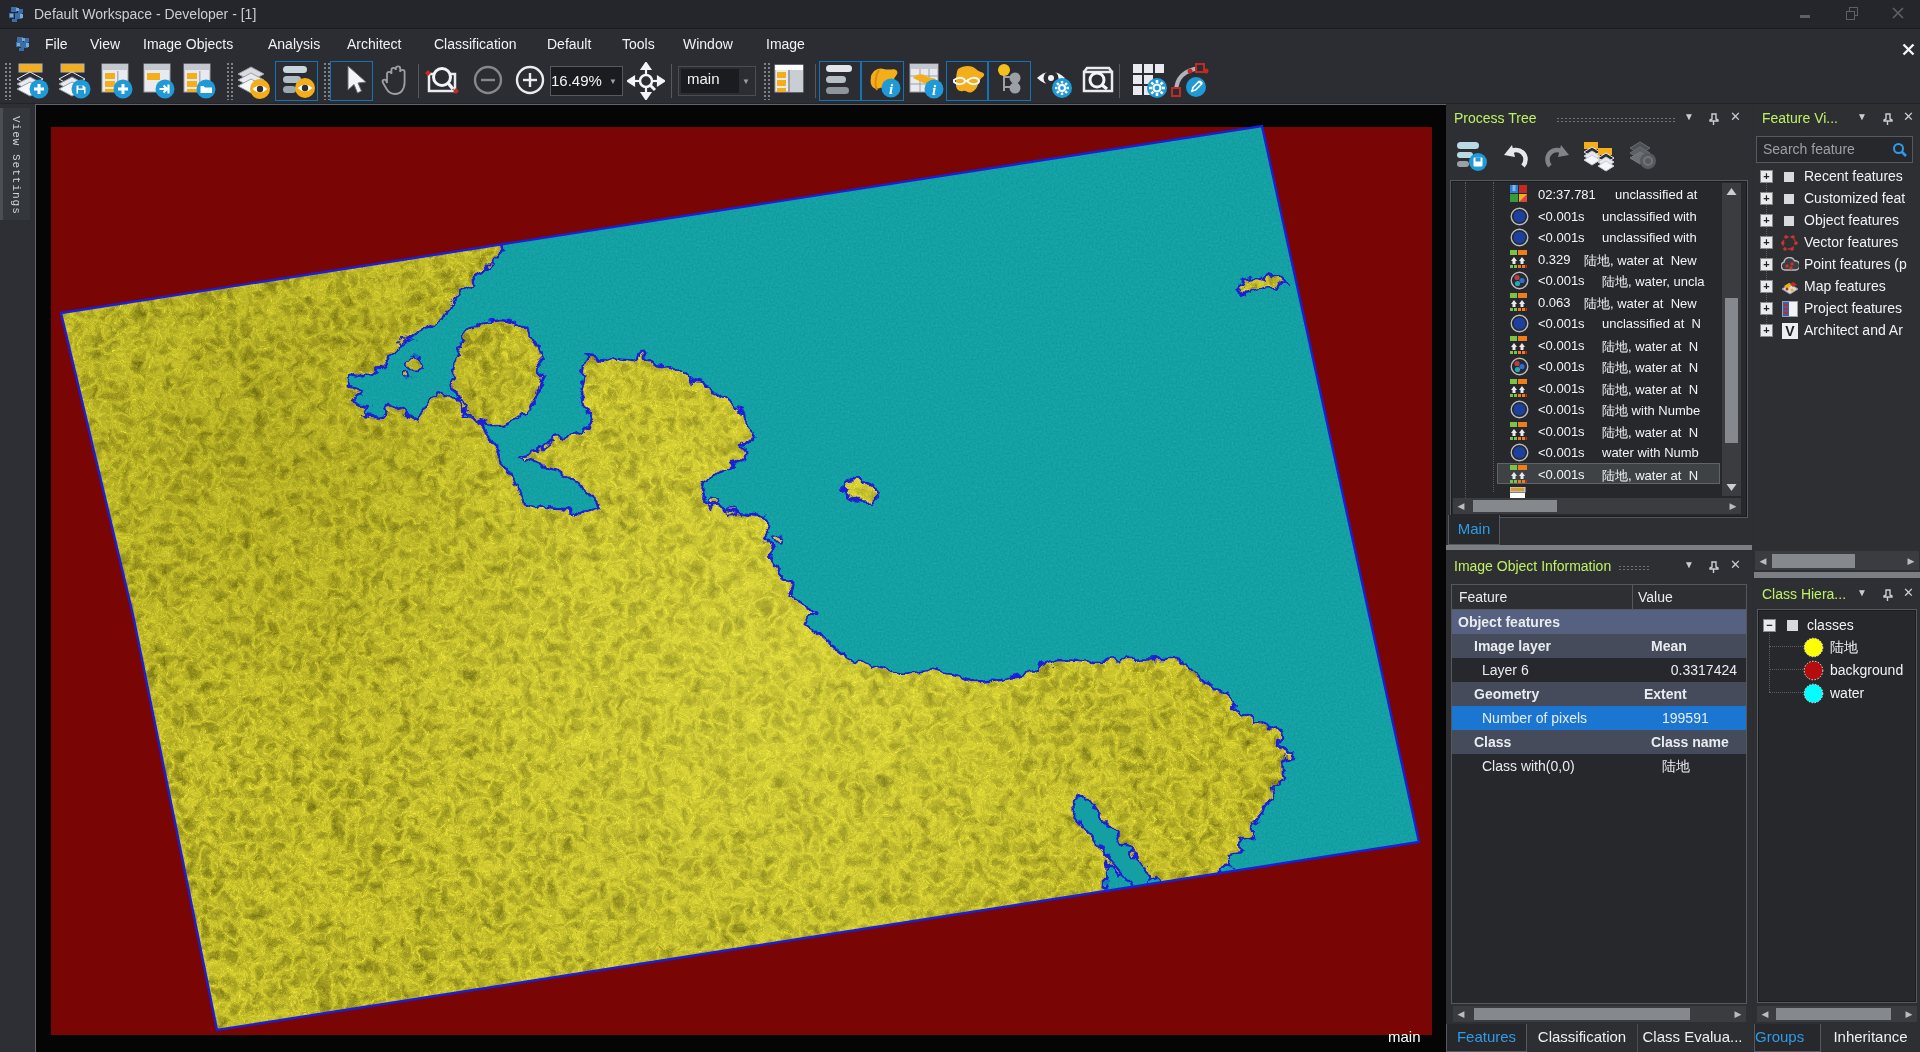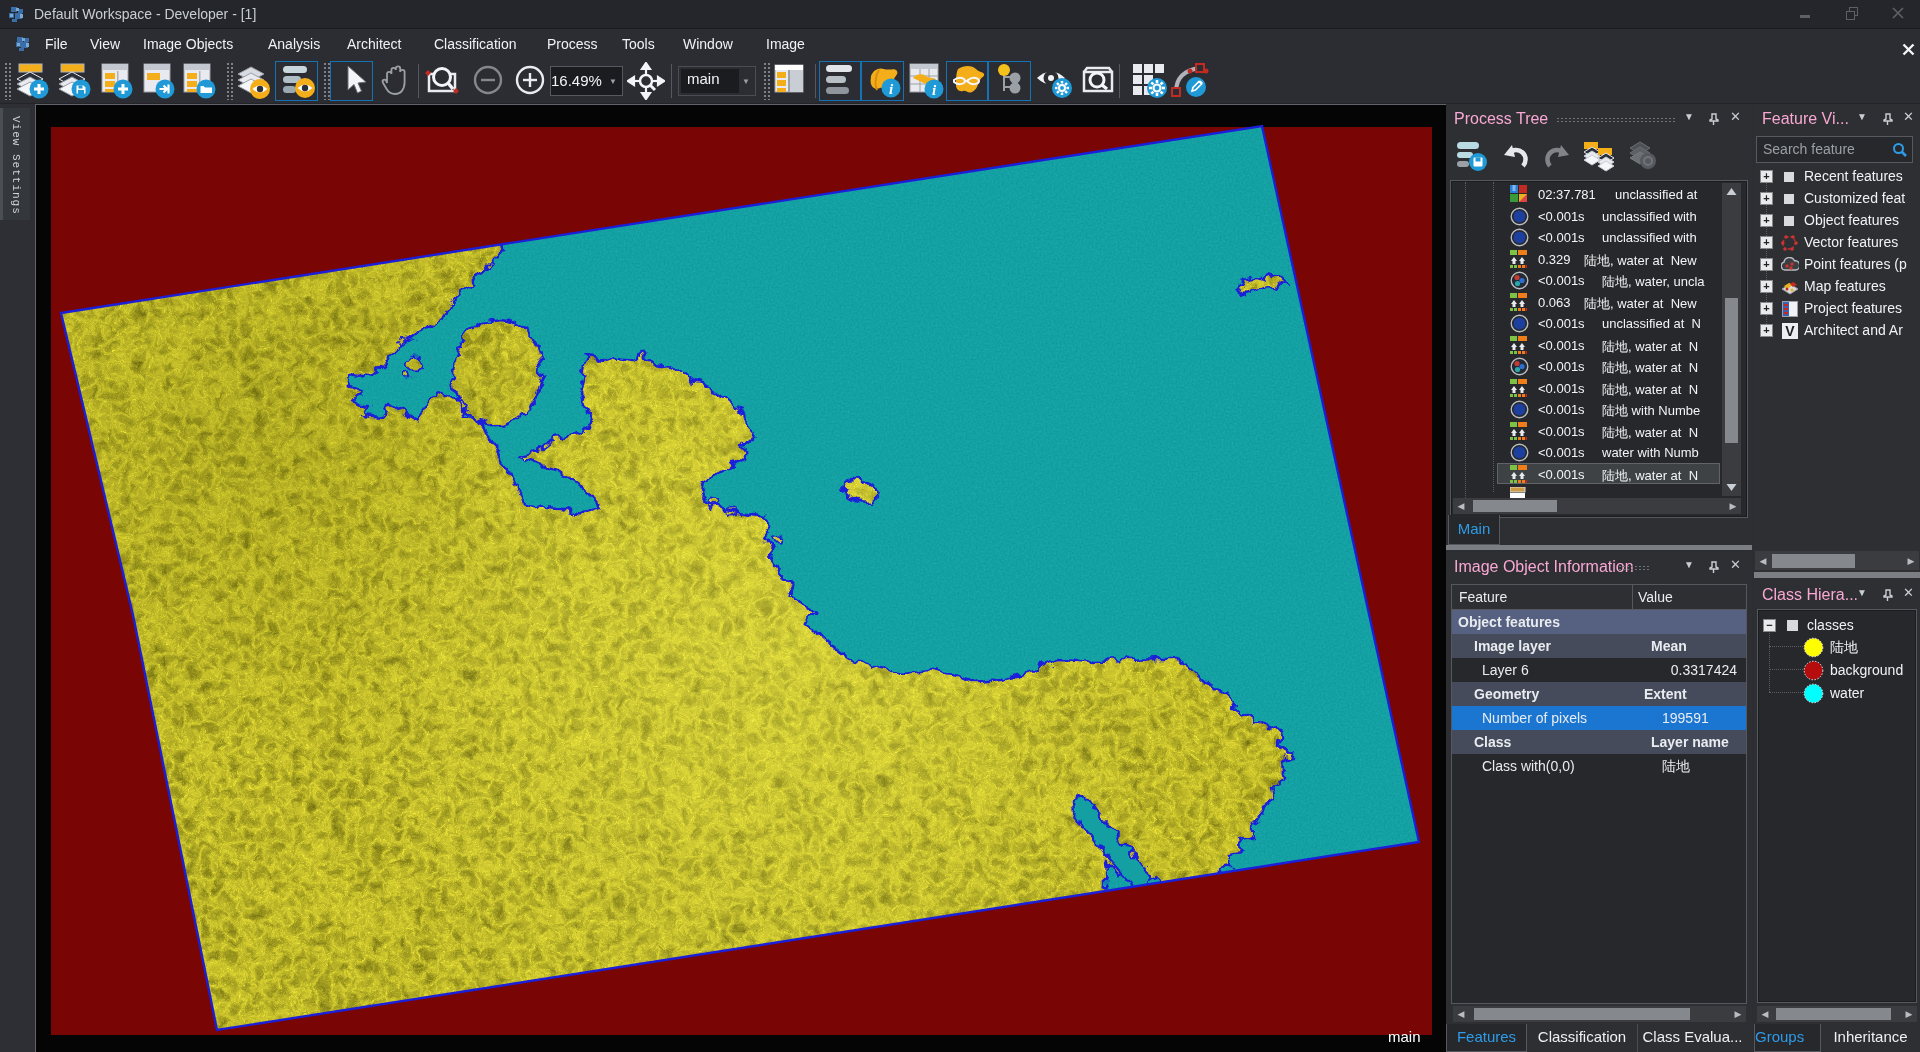--- a/index.html
+++ b/index.html
@@ -16,21 +16,21 @@
 .dots{position:absolute;top:62px;width:7px;height:38px;background-image:radial-gradient(#7e8288 0.9px,transparent 1px);background-size:4px 4px}
 
 #leftstrip{left:0;top:104px;width:35px;height:948px;background:#2d2f34}
 #viewtab{left:0;top:108px;width:30px;height:112px;background:#34373c;border-left:3px solid #4a4e55}
 #viewtab span{position:absolute;left:7px;top:8px;writing-mode:vertical-lr;font-family:"Liberation Mono",monospace;font-size:11px;letter-spacing:1px;color:#cfd3d8;white-space:pre}
 
 #imgwin{left:35px;top:104px;width:1411px;height:948px;background:#050505;border-left:1px solid #606369;border-top:1px solid #606369}
 #mainlbl{left:1388px;top:1028px;font-size:15px;color:#fff}
 
 .panel{position:absolute;background:#2d2f33}
-.ptitle{position:absolute;left:8px;top:6px;font-size:16px;color:#f9a8d4;white-space:nowrap}
+.ptitle{position:absolute;left:8px;top:6px;font-size:14px;color:#bef264;white-space:nowrap}
 .pgrip{position:absolute;top:13px;height:6px;background-image:radial-gradient(#6f7379 0.8px,transparent 1px);background-size:4px 3px}
 .picon{position:absolute;top:5px;color:#c9ced4;font-size:13px}
 .listbox{position:absolute;background:#27282b;border:1px solid #55585e;box-shadow:inset 0 0 0 1px #1b1c1e}
 .hscroll{position:absolute;height:16px;background:#3a3c40}
 .hscroll .arr{position:absolute;top:0;width:16px;height:16px;color:#b9bdc2;font-size:9px;line-height:16px;text-align:center}
 .hscroll .thumb{position:absolute;top:2px;height:12px;background:#85888d}
 .splith{position:absolute;background:#7b7e83}
 
 .prow{position:absolute;left:2px;height:21px;font-size:13px;color:#f2f4f6;white-space:nowrap}
 .prow .t{position:absolute;left:84px;top:3px}
@@ -91,21 +91,21 @@
         <rect x="3" y="8" width="3" height="3"></rect>
         <rect x="12" y="8" width="3" height="4"></rect>
       </g>
     </svg>
   <span class="mi" style="left:45px">File</span>
   <span class="mi" style="left:90px">View</span>
   <span class="mi" style="left:143px">Image Objects</span>
   <span class="mi" style="left:268px">Analysis</span>
   <span class="mi" style="left:347px">Architect</span>
   <span class="mi" style="left:434px">Classification</span>
-  <span class="mi" style="left:547px">Process</span>
+  <span class="mi" style="left:547px">Default</span>
   <span class="mi" style="left:622px">Tools</span>
   <span class="mi" style="left:683px">Window</span>
   <span class="mi" style="left:766px">Image</span>
   <svg class="abs" style="left:1902px;top:14px" width="13" height="13">
       <path d="M1.5 1.5 L11.5 11.5 M11.5 1.5 L1.5 11.5" stroke="#f2f4f6" stroke-width="2.4"></path>
     </svg>
 </div>
 
 <div id="toolbar" class="abs"></div>
 <div id="tbicons">
@@ -805,21 +805,21 @@
   <div class="irow sec2" style="top:97px">
       <span style="position:absolute;left:22px">Geometry</span>
       <span class="vcell" style="left:192px">Extent</span>
     </div>
   <div class="irow seldrow" style="top:121px">
       <span style="position:absolute;left:30px">Number of pixels</span>
       <span class="vcell" style="left:210px">199591</span>
     </div>
   <div class="irow sec2" style="top:145px">
       <span style="position:absolute;left:22px">Class</span>
-      <span class="vcell" style="left:199px">Layer name</span>
+      <span class="vcell" style="left:199px">Class name</span>
     </div>
   <div class="irow" style="top:169px">
       <span style="position:absolute;left:30px">Class with(0,0)</span>
       <span class="vcell" style="left:210px">陆地</span>
     </div>
 </div>
 
 <div id="chtree">
   <div style="position:absolute;left:1769px;top:630px;width:1px;height:62px;border-left:1px dotted #5a5d62"></div>
   <div style="position:absolute;left:1769px;top:646px;width:34px;height:1px;border-top:1px dotted #5a5d62"></div>

